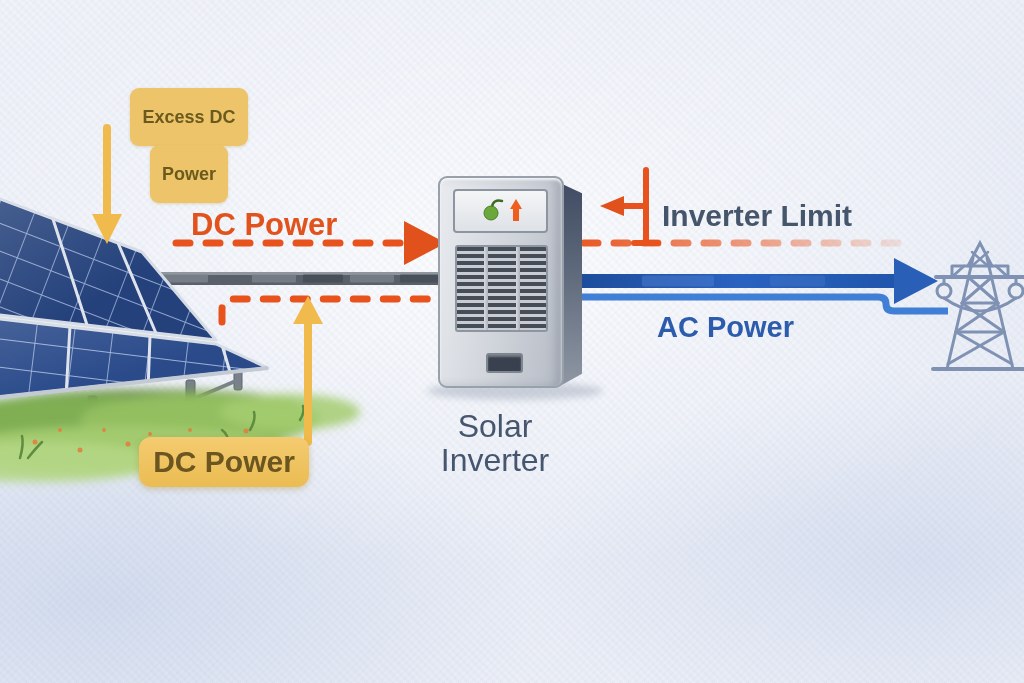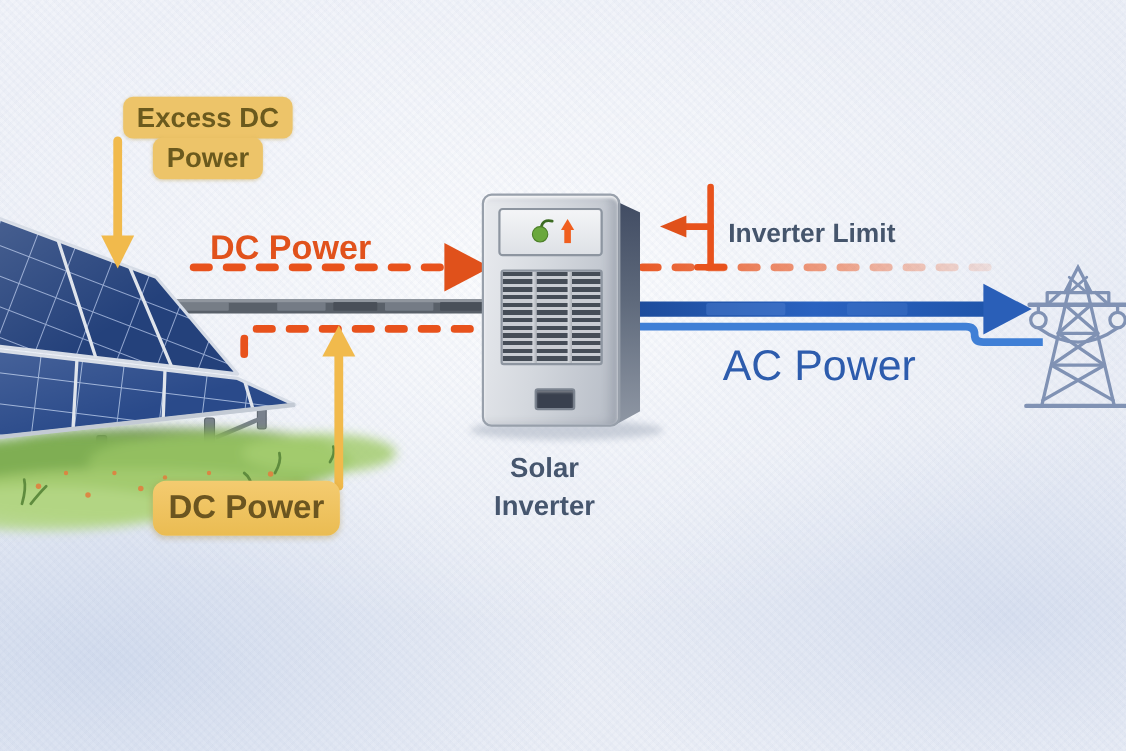--- a/index.html
+++ b/index.html
@@ -38,29 +38,29 @@
     background:repeating-linear-gradient(180deg,#454d57 0 4px,#c9cdd3 4px 7px);}
   .gcol{position:absolute;top:0;width:4px;height:100%;background:linear-gradient(90deg,#d8dbe0,#adb2b9);}
   .g1{left:27px}.g2{left:59px}
   .inv-screen{position:absolute;left:46px;top:175px;width:37px;height:20px;
     background:#39404e;border:2px solid #7d8591;border-radius:3px;
     box-shadow:inset 0 2px 2px rgba(255,255,255,.3);}
 
   
   .lbl{position:absolute;white-space:nowrap;}
   .excess{left:96px;top:88px;display:flex;flex-direction:column;align-items:center;width:186px;}
-  .excess span{display:inline-block;background:#edc469;border-radius:9px;padding:1px 12px;
-    font-weight:bold;font-size:25px;line-height:36px;color:#6b5a1e;box-shadow:0 1px 3px rgba(190,155,70,.35);}
+  .excess span{display:inline-block;background:#edc469;border-radius:9px;padding:11px 12px;
+    font-weight:bold;font-size:18px;line-height:36px;color:#6b5a1e;box-shadow:0 1px 3px rgba(190,155,70,.35);}
   .excess span+span{margin-top:-1px;text-align:center;}
   .dc-top{left:191px;top:207px;font-size:31px;font-weight:bold;color:#e1521c;}
   .ac-limit{left:606px;top:84px;width:356px;text-align:center;font-size:30px;font-weight:600;
     color:#45556c;line-height:37px;white-space:normal;}
-  .inv-limit{left:662px;top:199px;font-size:24px;font-weight:600;color:#45556c;}
-  .ac-power{left:657px;top:311px;font-size:39px;font-weight:normal;color:#2d5cad;}
-  .solar-inv{left:420px;top:409px;width:150px;text-align:center;font-size:25px;font-weight:bold;
+  .inv-limit{left:662px;top:199px;font-size:30px;font-weight:600;color:#45556c;}
+  .ac-power{left:657px;top:311px;font-size:29px;font-weight:bold;color:#2d5cad;}
+  .solar-inv{left:420px;top:409px;width:150px;text-align:center;font-size:32px;font-weight:normal;
     color:#46566e;line-height:34px;white-space:normal;}
   .dc-bottom{left:139px;top:437px;width:170px;height:50px;display:flex;align-items:center;justify-content:center;
     background:linear-gradient(#f4cb70,#eabc52);border-radius:12px;font-size:30px;font-weight:bold;
     color:#6b5520;box-shadow:0 2px 6px rgba(170,140,60,.4);}
 </style>
 </head>
 <body>
 
 <div class="stage">
   <div class="noise"></div>

